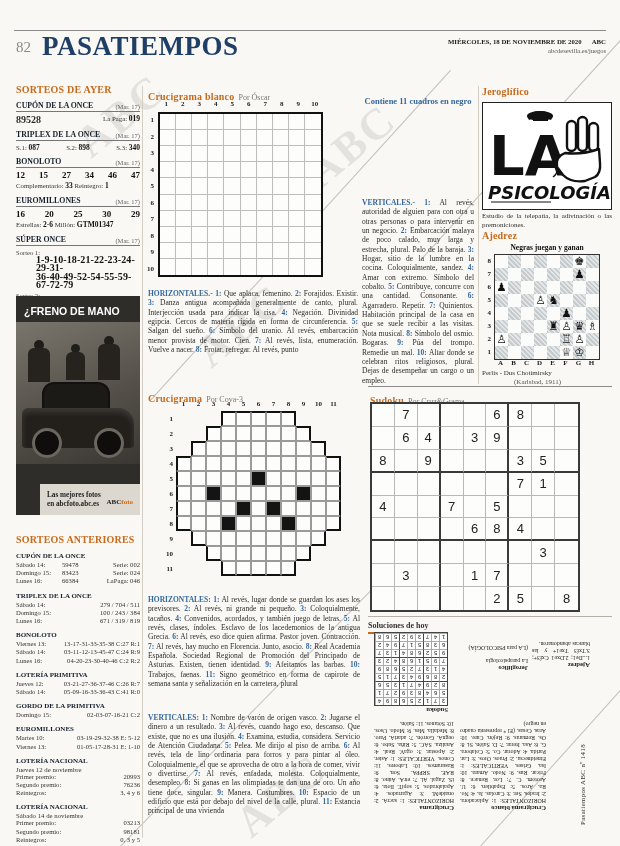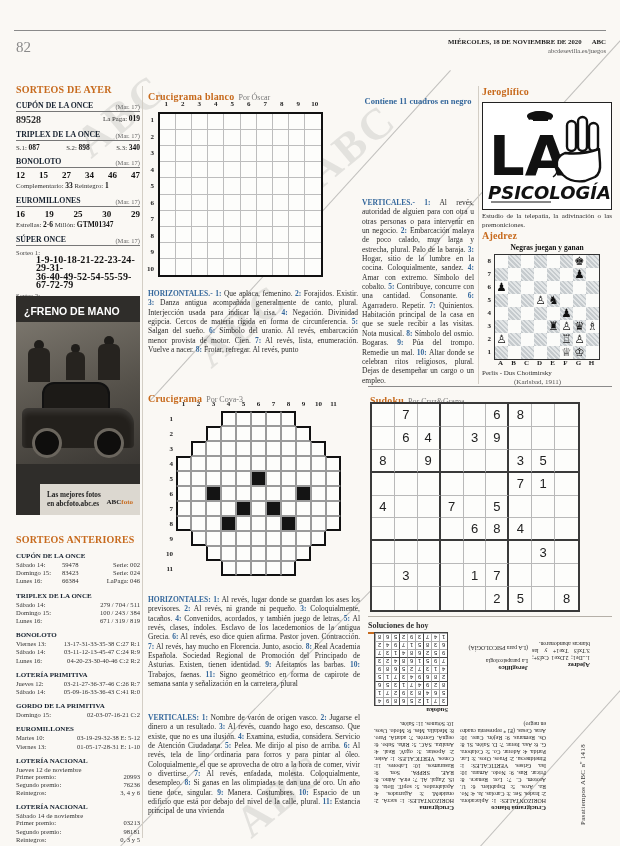--- a/index.html
+++ b/index.html
@@ -132,20 +132,21 @@
   <div class="wm" style="left:480px;top:460px;">ABC</div>
   <div class="wm" style="left:230px;top:770px;">ABC</div>
   <div class="wm" style="left:520px;top:300px;font-size:30px;">ABC</div>
   <div class="scanline" style="left:150px;top:400px;width:446px;transform:rotate(-47.7deg);"></div>
   <div class="scanline" style="left:420px;top:260px;width:297px;transform:rotate(-47.7deg);"></div>
   <div class="scanline" style="left:120px;top:846px;width:400px;transform:rotate(-45.6deg);"></div>
   <div class="scanline" style="left:480px;top:846px;width:210px;transform:rotate(-48.1deg);"></div>
 
   <div id="top-rule" class="abs"></div>
   <div id="page-number" class="abs">82</div>
+  <div id="page-title" class="abs">PASATIEMPOS</div>
   <div id="date-block" class="abs">
     <div id="date-line"><span>MIÉRCOLES, 18 DE NOVIEMBRE DE 2020</span><span id="brand">ABC</span></div>
     <div id="url-line">abcdesevilla.es/juegos</div>
   </div>
 
   <div class="vrule" style="left:142px;top:86px;height:752px;"></div>
   <div class="vrule" style="left:478px;top:86px;height:298px;"></div>
 
   <div class="abs" style="left:16px;top:84px;width:124px;">
     <div class="sec-h">SORTEOS DE AYER</div>
@@ -185,21 +186,21 @@
       <span>Complementario:</span> <b>33</b>
       <span>Reintegro:</span> <b>1</b>
     </div>
 
     <div class="lot-h" style="margin-top:6px;">
       <span>EUROMILLONES</span>
         <span class="d">(Mar. 17)</span>
       </div>
     <div class="numrow" style="margin-top:2px;">
         <span>16</span>
-        <span>19</span>
+        <span>20</span>
         <span>25</span>
         <span>30</span>
         <span>29</span>
       </div>
     <div class="smallrow" style="margin-top:1px;">
       <span>Estrellas:</span> <b>2-6</b>
       <span>Millón:</span> <b>GTM01347</b>
     </div>
 
     <div class="lot-h" style="margin-top:6px;gap:32px;">

